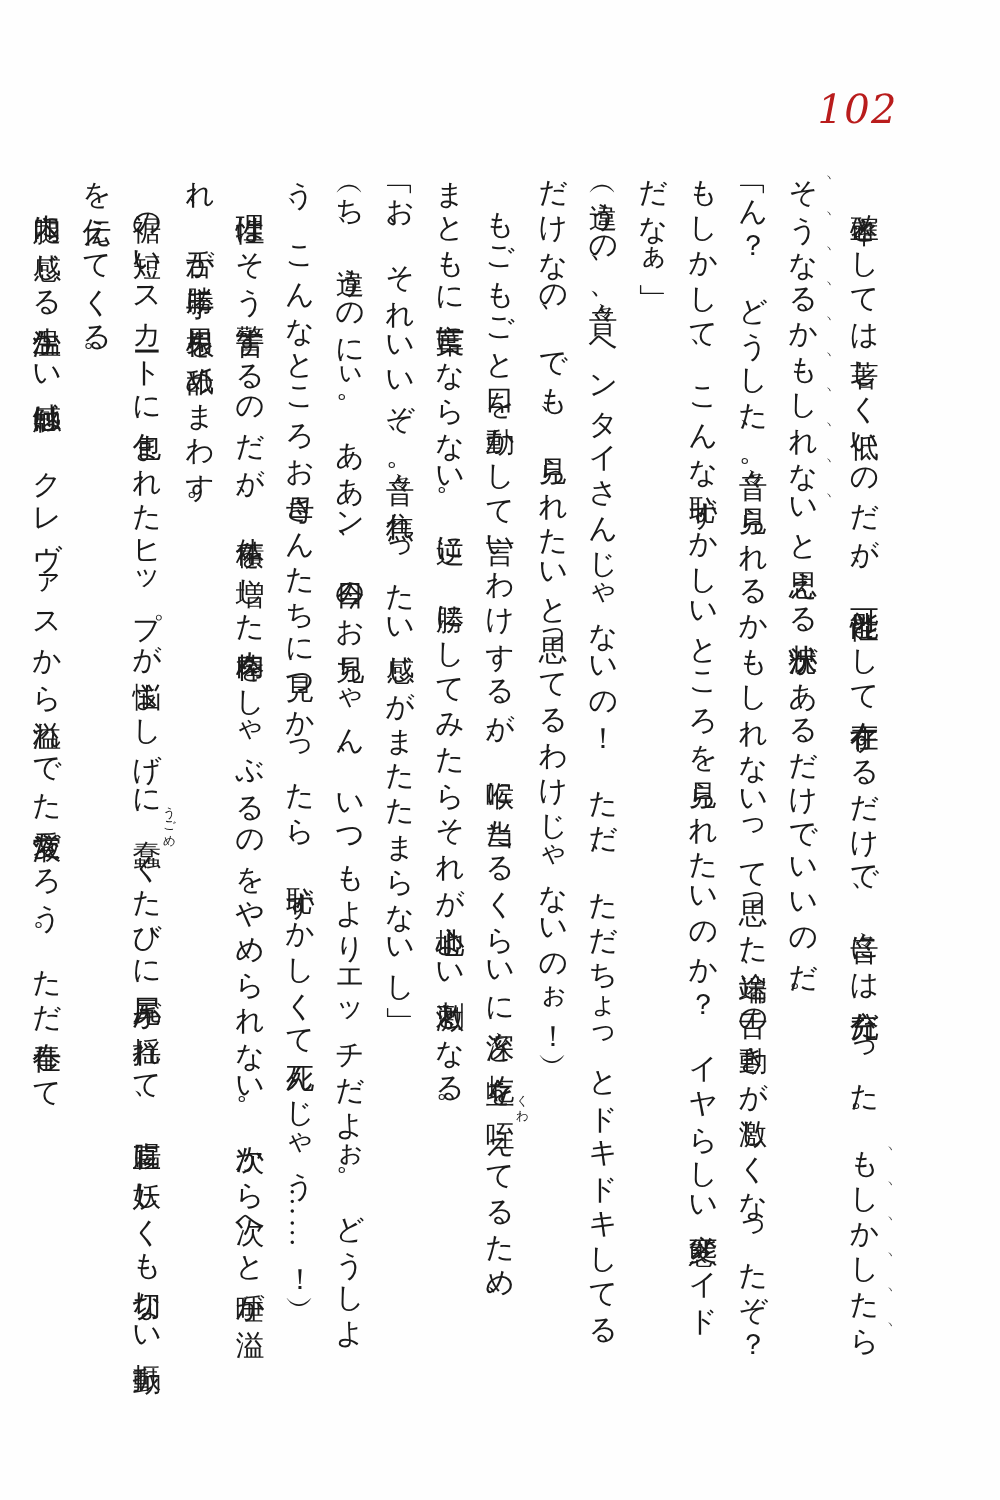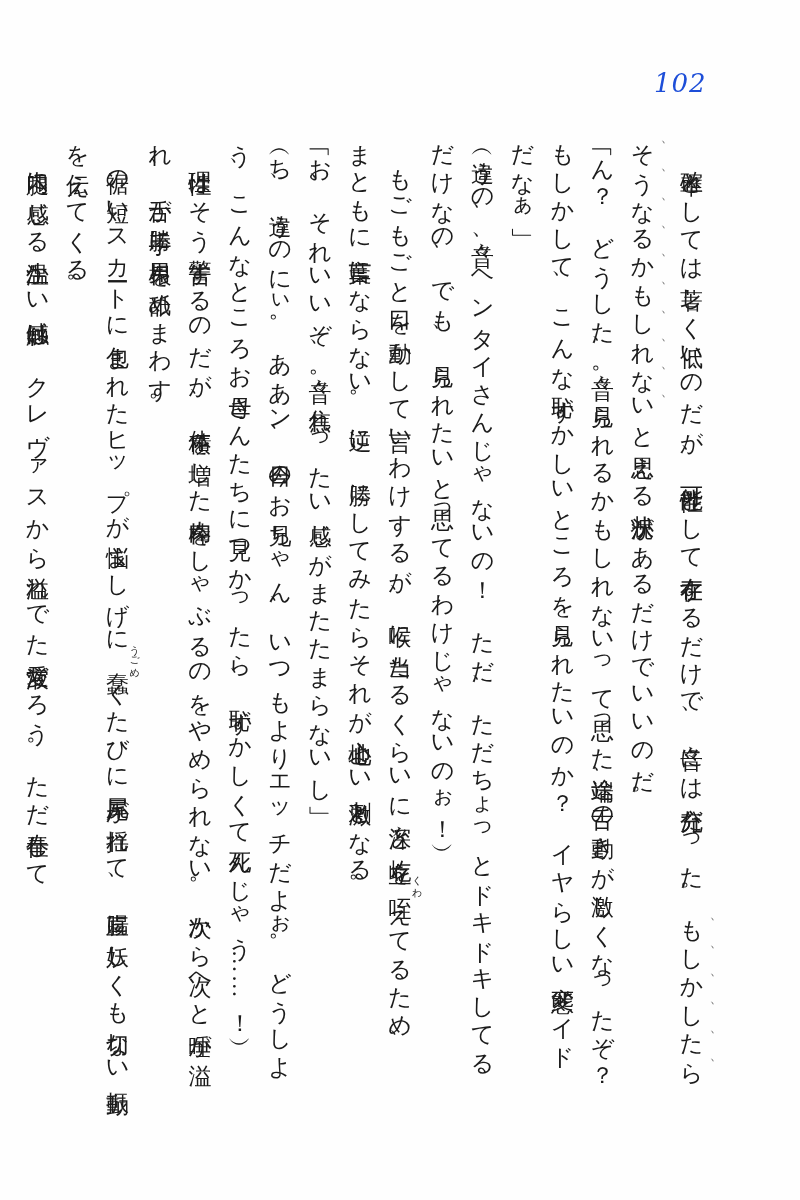--- a/index.html
+++ b/index.html
@@ -13,24 +13,24 @@
     height: 1200px;
     background: #fefefe;
     overflow: hidden;
     font-family: "Liberation Serif", "DejaVu Serif", serif;
     color: #1b1b1b;
   }
   .page-number {
     position: absolute;
     top: 68px;
     left: 654px;
-    font-size: 26px;
+    font-size: 32px;
     font-style: italic;
     font-family: "DejaVu Serif", serif;
-    color: #1d4ed8;
+    color: #b91c1c;
     letter-spacing: 1px;
   }
   .text-block {
     position: absolute;
     top: 128px;
     right: 80px;
     height: 952px;
     writing-mode: vertical-rl;
     -webkit-writing-mode: vertical-rl;
     text-orientation: mixed;

